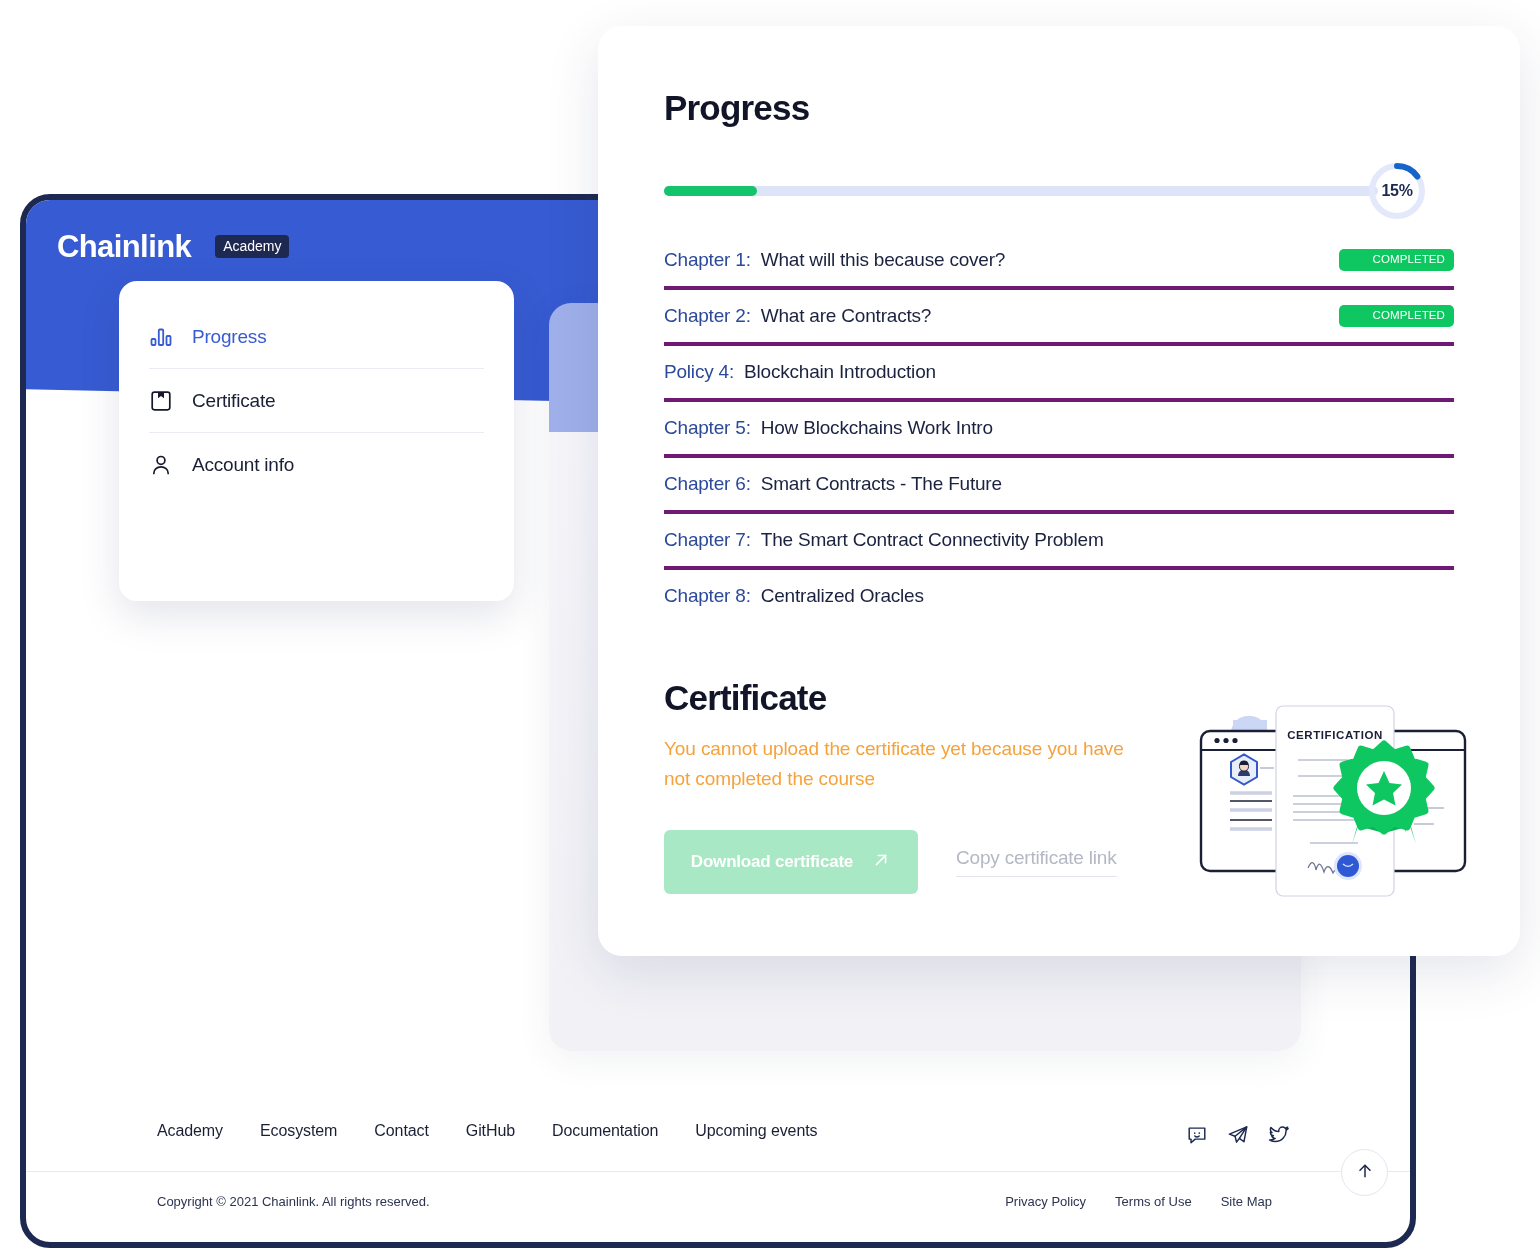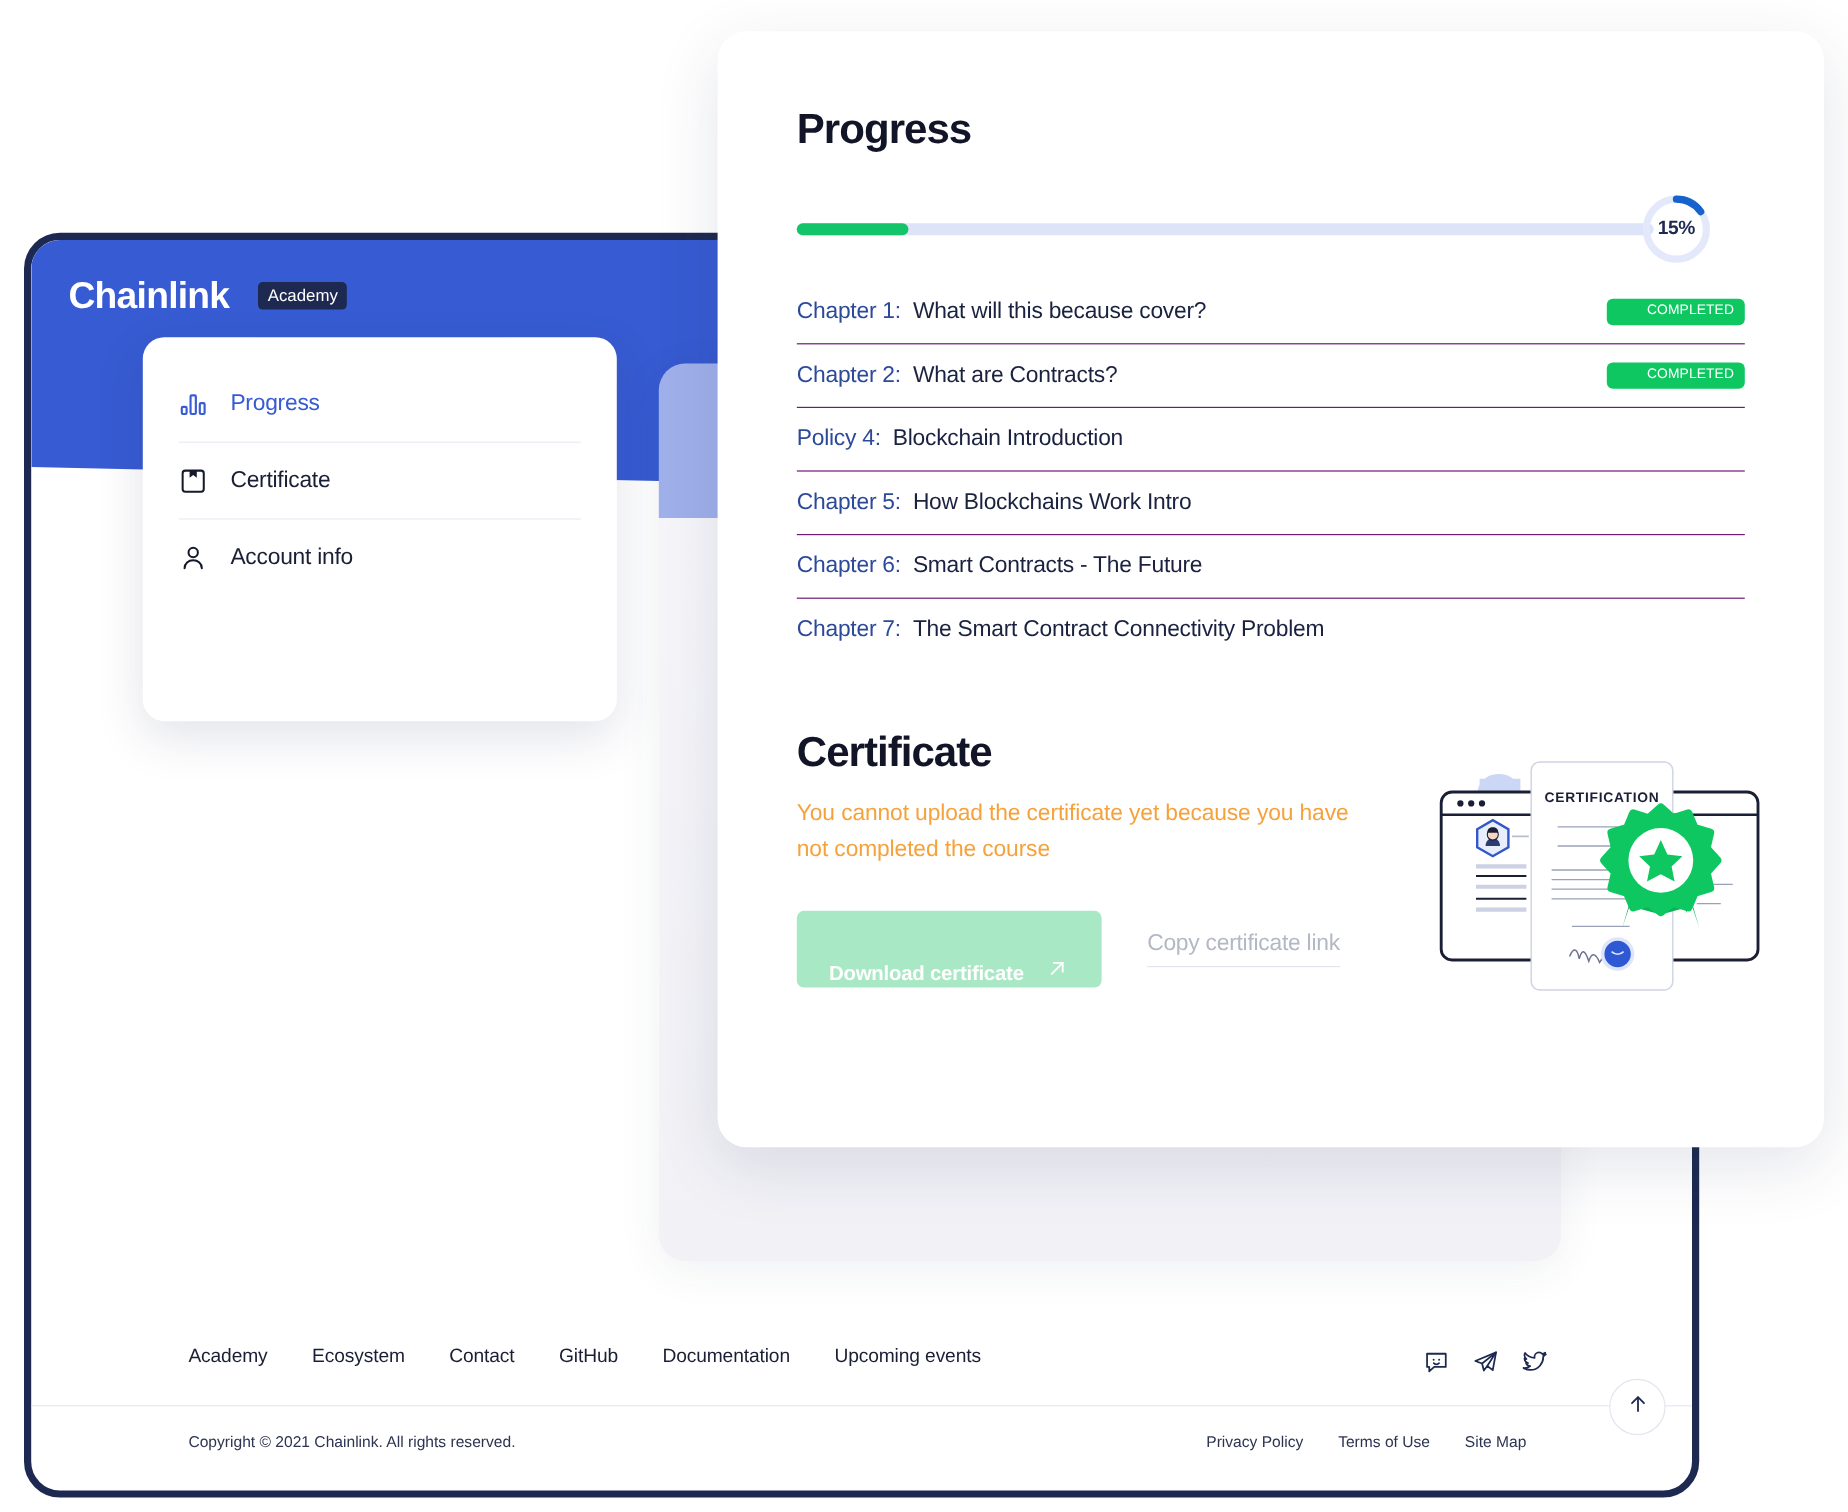--- a/index.html
+++ b/index.html
@@ -246,21 +246,21 @@
     color: #1d2951;
     letter-spacing: -0.3px;
   }
 
   
   #chapter-list { margin-top: 4px; }
   .chapter-row {
     display: flex;
     align-items: center;
     height: 52px;
-    border-bottom: 1px solid #701a75;
+    border-bottom: 4px solid #701a75;
     cursor: pointer;
   }
   .chapter-row:last-child { border-bottom: none; }
   .chapter-num {
     font-size: 19px;
     color: #2c4a9a;
     letter-spacing: -0.2px;
     margin-right: 10px;
     white-space: nowrap;
   }
@@ -312,21 +312,21 @@
     height: 64px;
     background: #a8e8c4;
     border: none;
     border-radius: 6px;
     color: #ffffff;
     font-size: 17px;
     font-weight: bold;
     font-family: "Liberation Sans", sans-serif;
     letter-spacing: -0.2px;
     display: flex;
-    align-items: flex-end;
+    align-items: center;
     justify-content: center;
     gap: 18px;
     cursor: default;
   }
   #copy-cert-link {
     font-size: 19px;
     color: #b4b8c4;
     letter-spacing: -0.2px;
     border-bottom: 1px solid #e3e5ec;
     padding-bottom: 7px;
@@ -492,20 +492,24 @@
     <div class="chapter-row">
       <span class="chapter-num">Chapter 6:</span>
       <span class="chapter-title">Smart Contracts - The Future</span>
     </div>
 
     <div class="chapter-row">
       <span class="chapter-num">Chapter 7:</span>
       <span class="chapter-title">The Smart Contract Connectivity Problem</span>
     </div>
 
+    <div class="chapter-row">
+      <span class="chapter-num">Chapter 8:</span>
+      <span class="chapter-title">Centralized Oracles</span>
+    </div>
 
   </div>
 
   <div id="certificate-section">
     <h2 id="certificate-title">Certificate</h2>
     <div id="certificate-warning">You cannot upload the certificate yet because you have not completed the course</div>
 
     <div id="cert-actions">
       <button id="download-cert-btn">
         <span>Download certificate</span>

